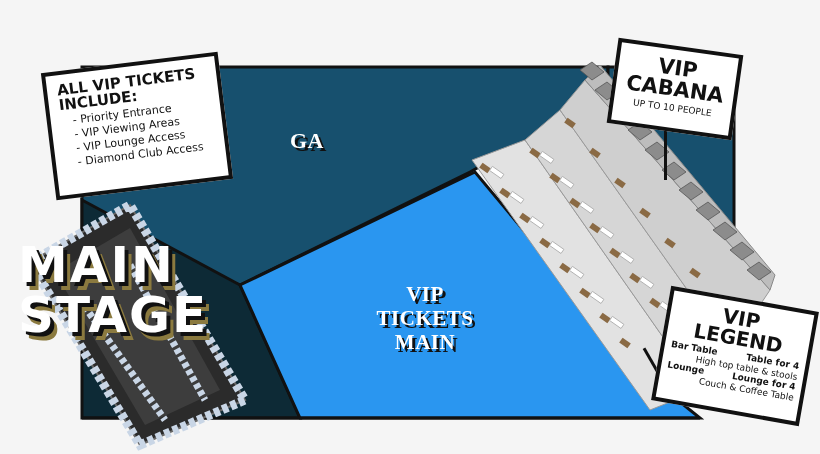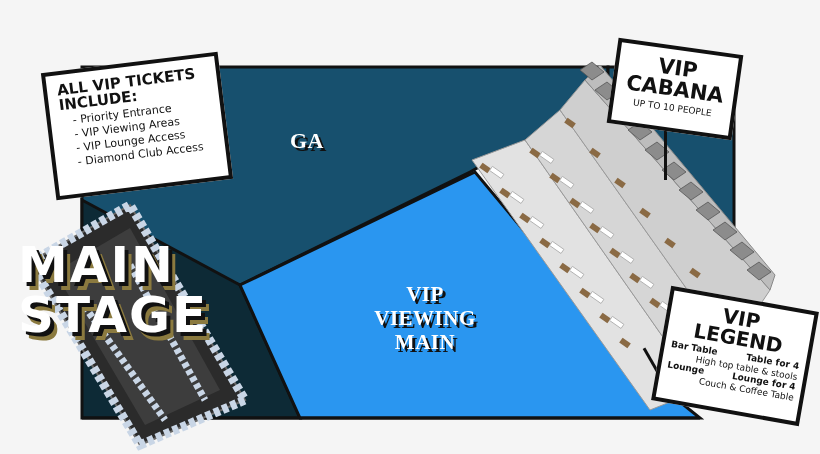--- a/index.html
+++ b/index.html
@@ -98,21 +98,21 @@
     <polygon points="30,262 130,205 245,400 140,445" fill="none" stroke="#c9d6e6" stroke-width="9" stroke-dasharray="6,3"></polygon>
     <line x1="80" y1="300" x2="165" y2="420" stroke="#c9d6e6" stroke-width="7" stroke-dasharray="5,3"></line>
     <line x1="130" y1="265" x2="205" y2="400" stroke="#c9d6e6" stroke-width="7" stroke-dasharray="5,3"></line>
   </g>
 </svg>
 
 <div class="label-big" style="left:290px; top:128px; font-size:22px;">GA</div>
 
 <div class="label-big" style="left:370px; top:282px; width:110px; font-size:21px; line-height:24px;">
   <div>VIP</div>
-  <div>VIEWING</div>
+  <div>TICKETS</div>
   <div>MAIN</div>
 </div>
 
 <div class="main-stage">
   <div>MAIN</div>
   <div>STAGE</div>
 </div>
 
 <div class="sign" style="left:48px; top:62px; width:178px; height:128px; transform:rotate(-7deg); padding:8px 10px;">
   <div class="ttl" style="font-size:15px;">ALL VIP TICKETS</div>

